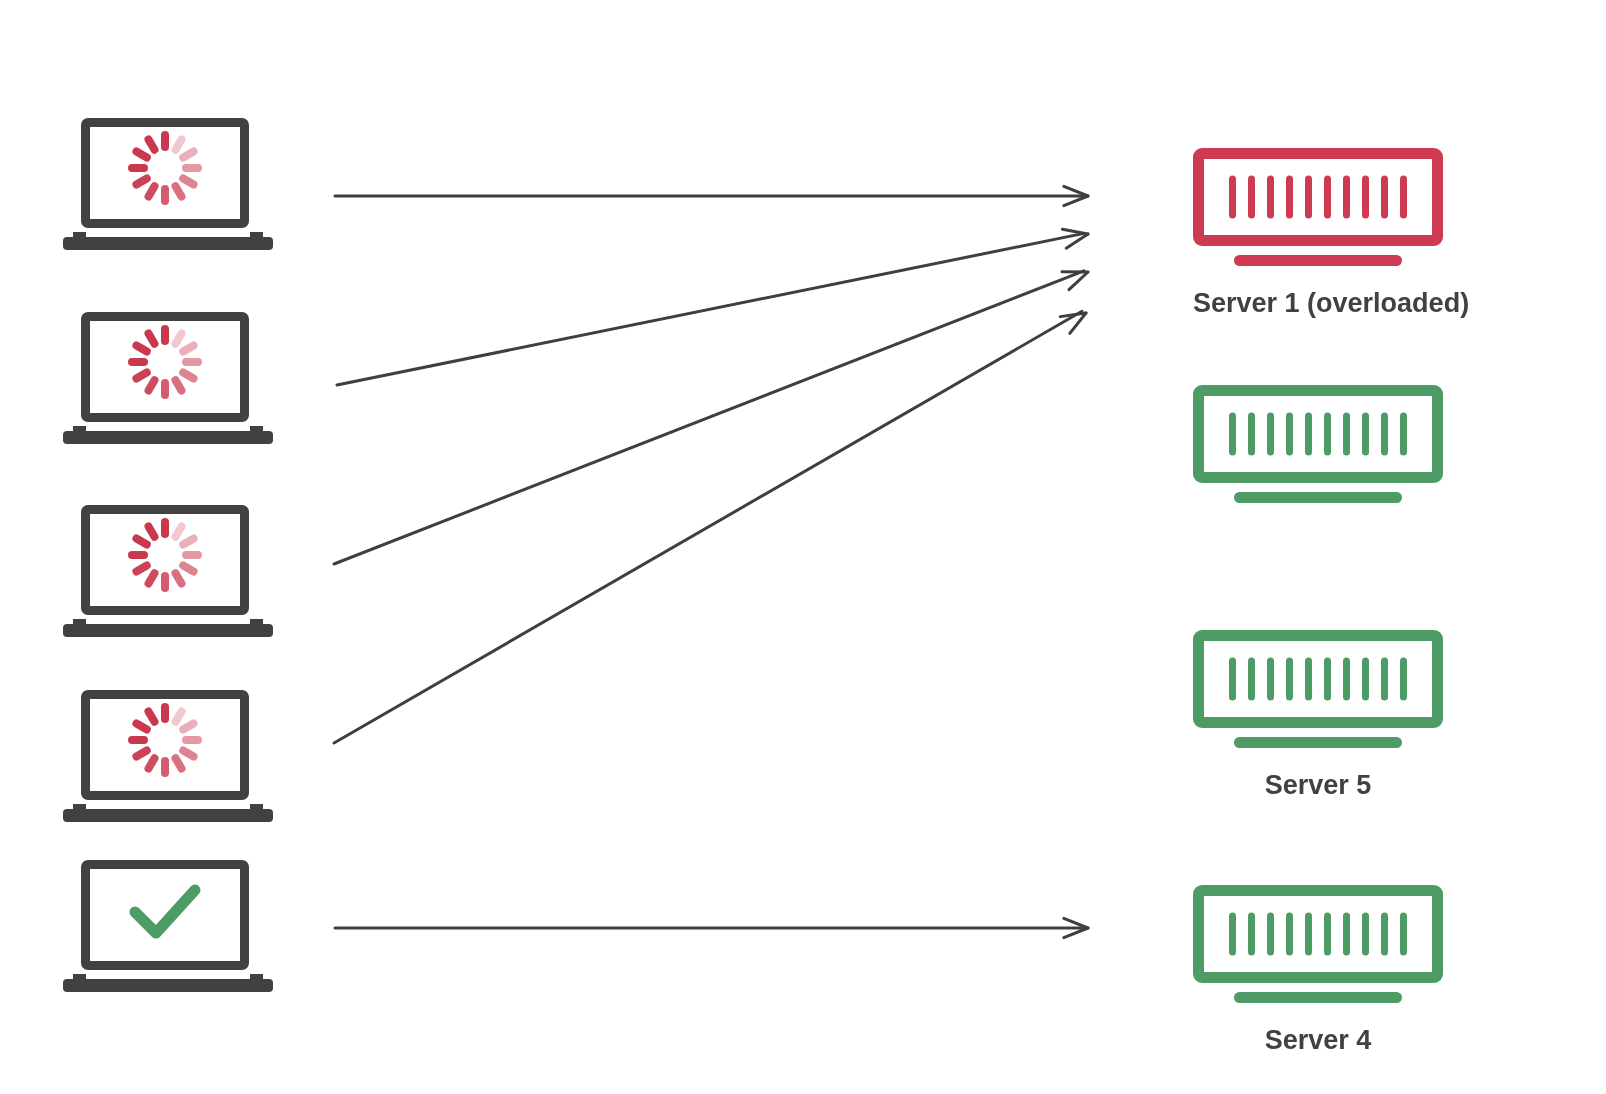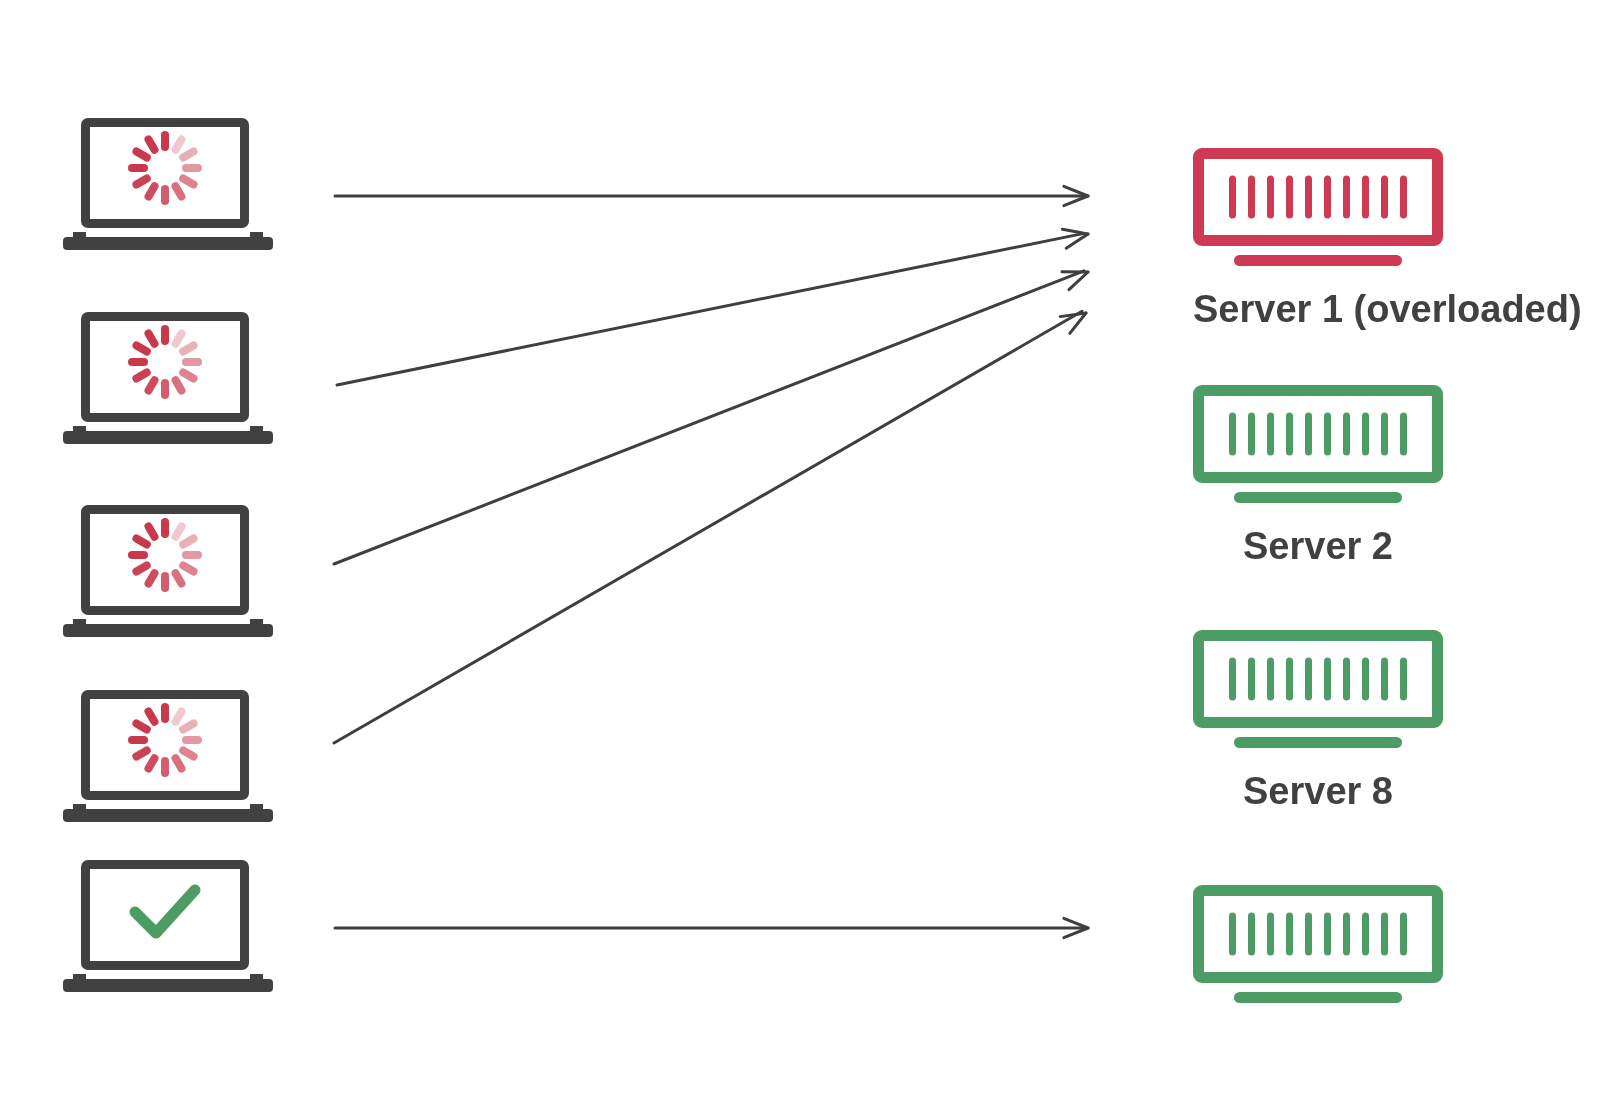--- a/index.html
+++ b/index.html
@@ -133,21 +133,21 @@
     margin: 9px auto 0;
     width: 168px;
     height: 11px;
     border-radius: 6px;
     background: #4d9c65;
   }
   .server.red .server-foot { background: #ce3a51; }
   .server-label {
     margin-top: 22px;
     text-align: center;
-    font-size: 38px;
+    font-size: 27px;
     font-weight: bold;
     color: #414141;
     white-space: nowrap;
   }
   
   #arrow-layer {
     position: absolute;
     left: 0; top: 0;
     width: 1606px;
     height: 1094px;
@@ -302,52 +302,52 @@
             <i></i>
             <i></i>
             <i></i>
             <i></i>
             <i></i>
             <i></i>
             <i></i>
           </div>
         </div>
         <div class="server-foot"></div>
-        <div class="server-label">Server 2</div>
       </div>
       <div class="server" style="left: 1193px; top: 630px;">
         <div class="server-box">
           <div class="server-bars">
             <i></i>
             <i></i>
             <i></i>
             <i></i>
             <i></i>
             <i></i>
             <i></i>
             <i></i>
             <i></i>
             <i></i>
           </div>
         </div>
         <div class="server-foot"></div>
-        <div class="server-label">Server 8</div>
+        <div class="server-label">Server 5</div>
       </div>
       <div class="server" style="left: 1193px; top: 885px;">
         <div class="server-box">
           <div class="server-bars">
             <i></i>
             <i></i>
             <i></i>
             <i></i>
             <i></i>
             <i></i>
             <i></i>
             <i></i>
             <i></i>
             <i></i>
           </div>
         </div>
         <div class="server-foot"></div>
+        <div class="server-label">Server 4</div>
       </div>
     </div>
 
 </div>
 
 </body></html>

